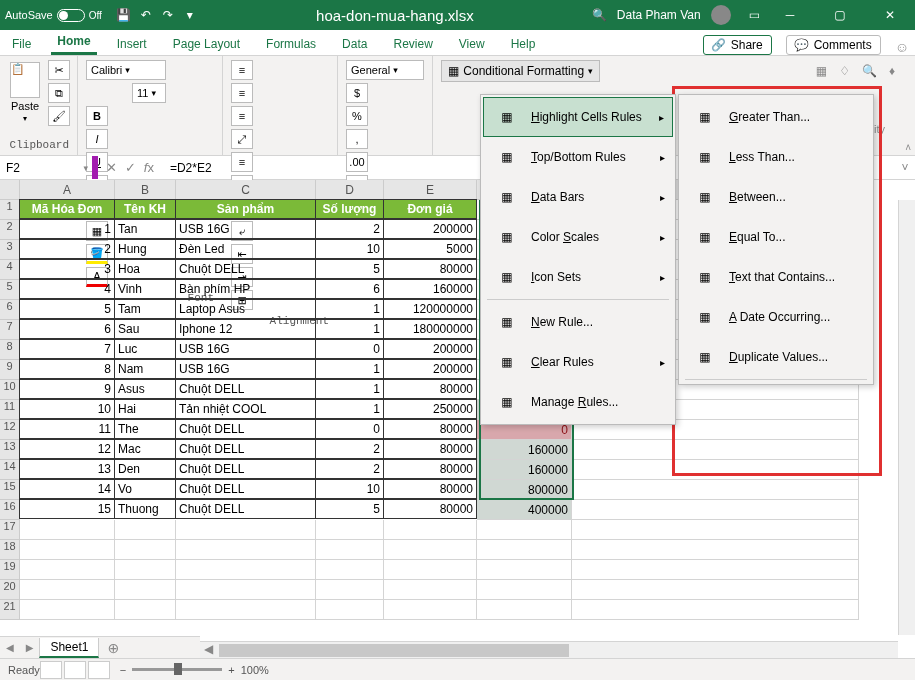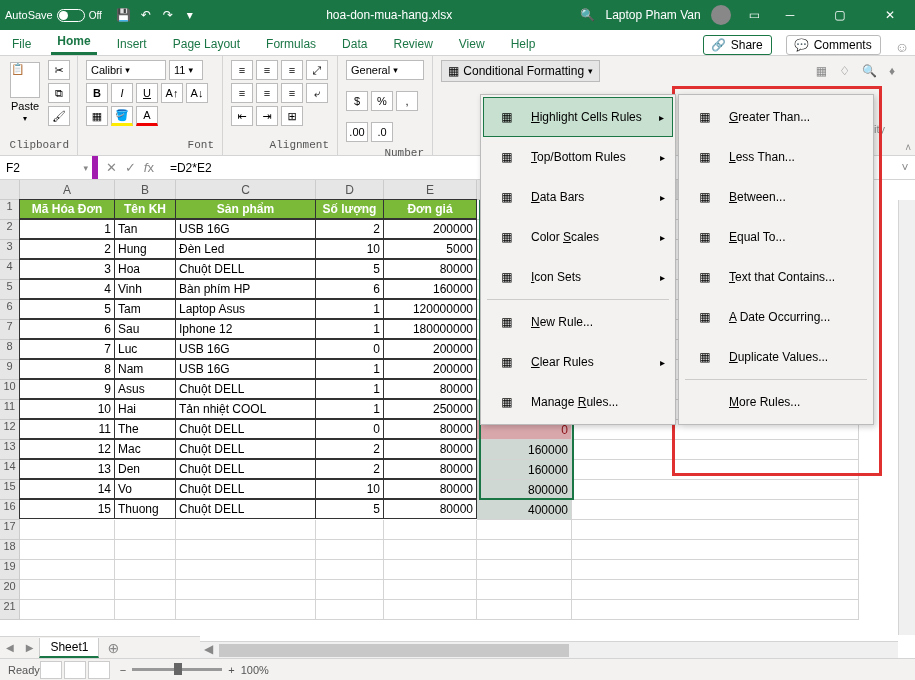--- a/index.html
+++ b/index.html
@@ -4,21 +4,21 @@
 <style>
 * { box-sizing: border-box; margin: 0; padding: 0; font-family: "Segoe UI", Arial, sans-serif; }
 body { width: 915px; height: 680px; background: #fff; overflow: hidden; position: relative; font-size: 12px; }
 
 
 .titlebar { height: 30px; background: #1b7646; color: #fff; display: flex; align-items: center; padding: 0 5px; }
 .titlebar .left { display: flex; align-items: center; gap: 8px; }
 .titlebar .autosave { font-size: 11px; display: flex; align-items: center; gap: 4px; }
 .titlebar .toggle { width: 28px; height: 13px; border: 1px solid #fff; border-radius: 7px; position: relative; }
 .titlebar .toggle::after { content: ''; position: absolute; width: 9px; height: 9px; background: #fff; border-radius: 50%; left: 1px; top: 1px; }
-.titlebar .filename { flex: 1; text-align: center; font-size: 12px; }
+.titlebar .filename { flex: 1; text-align: center; font-size: 15px; }
 .titlebar .right { display: flex; align-items: center; gap: 10px; }
 .titlebar .avatar { width: 20px; height: 20px; border-radius: 50%; background: #888; }
 .titlebar .winbtn { width: 40px; height: 30px; display: flex; align-items: center; justify-content: center; }
 .titlebar .qat-icon { width: 16px; height: 16px; display: inline-flex; align-items: center; justify-content: center; }
 .qat { display: flex; gap: 6px; margin-left: 6px; }
 
 
 .ribbontabs { height: 26px; background: #fff; border-bottom: 1px solid #d4d4d4; display: flex; align-items: end; padding: 0 6px; gap: 14px; }
 .ribbontabs .tab { padding: 4px 6px; font-size: 12px; color: #1b7646; cursor: pointer; }
 .ribbontabs .tab.active { border-bottom: 3px solid #1b7646; font-weight: 600; }
@@ -27,21 +27,21 @@
 .ribbontabs .comments { border: 1px solid #bbb; padding: 2px 8px; border-radius: 3px; font-size: 12px; display: flex; align-items: center; gap: 4px; }
 .ribbontabs .smile { font-size: 14px; color: #888; }
 
 
 .ribbon { height: 100px; background: #f3f2f1; border-bottom: 1px solid #d4d4d4; display: flex; position: relative; }
 .group { border-right: 1px solid #d4d4d4; padding: 4px 8px; display: flex; flex-direction: column; justify-content: space-between; position: relative; }
 .group-label { text-align: right; font-size: 11px; color: #555; margin-top: 5px; font-family: Liberation Mono, monospace; }
 .group-content { display: flex; gap: 6px; flex: 1; align-items: flex-start; }
 .big-btn { display: flex; flex-direction: column; align-items: center; padding: 2px; font-size: 11px; gap: 2px; }
 .small-controls { display: flex; flex-direction: column; gap: 3px; }
-.small-row { display: flex; gap: 3px; align-items: flex-end; }
+.small-row { display: flex; gap: 3px; align-items: flex-end; flex-direction: column; }
 .small-btn { width: 22px; height: 20px; border: 1px solid #bbb; background: #fff; display: flex; align-items: center; justify-content: center; font-size: 11px; }
 .combo { height: 20px; border: 1px solid #bbb; background: #fff; font-size: 11px; padding: 0 4px; display: flex; align-items: center; position: relative; }
 .combo::after { content: '▾'; margin-left: 3px; font-size: 9px; }
 
 
 .formulabar { height: 24px; border-bottom: 1px solid #d4d4d4; display: flex; align-items: center; background: #fff; }
 .namebox { width: 98px; border-right: 6px solid #a21caf; height: 100%; display: flex; align-items: center; padding: 0 6px; font-size: 12px; position: relative; }
 .namebox::after { content: '▾'; position: absolute; right: 4px; font-size: 9px; color: #888; }
 .fx-controls { display: flex; gap: 8px; padding: 0 8px; color: #888; }
 .fx-controls span { font-size: 13px; }
@@ -108,21 +108,21 @@
     <div class="qat">
       <span class="qat-icon">💾</span>
       <span class="qat-icon">↶</span>
       <span class="qat-icon">↷</span>
       <span class="qat-icon">▾</span>
     </div>
   </div>
   <div class="filename">hoa-don-mua-hang.xlsx</div>
   <div class="right">
     <span>🔍</span>
-    <span>Laptop Pham Van</span>
+    <span>Data Pham Van</span>
     <span class="avatar"></span>
     <span style="margin-left:8px">▭</span>
     <span class="winbtn">─</span>
     <span class="winbtn">▢</span>
     <span class="winbtn">✕</span>
   </div>
 </div>
 
 <div class="ribbontabs">
   <div class="tab">File</div>
@@ -199,21 +199,21 @@
       </div>
       <div class="small-row">
         <div class="small-btn">⇤</div>
         <div class="small-btn">⇥</div>
         <div class="small-btn">⊞</div>
       </div>
     </div>
     <div class="group-label">Alignment</div>
   </div>
   <div class="group" style="width:95px">
-    <div class="group-content" style="flex-direction:column;gap:11px">
+    <div class="group-content" style="flex-direction:column;gap:3px">
       <div class="combo" style="width:78px">General</div>
       <div class="small-row">
         <div class="small-btn">$</div>
         <div class="small-btn">%</div>
         <div class="small-btn">,</div>
       </div>
       <div class="small-row">
         <div class="small-btn">.00</div>
         <div class="small-btn">.0</div>
       </div>
@@ -523,19 +523,15 @@
   </div>
   <div class="menu-item">
     <span class="menu-icon">▦</span>
     <span><span class="u">A</span> Date Occurring...</span>
   </div>
   <div class="menu-item">
     <span class="menu-icon">▦</span>
     <span><span class="u">D</span>uplicate Values...</span>
   </div>
   <div class="menu-sep"></div>
-  <div class="menu-item">
-    <span class="menu-icon"></span>
-    <span><span class="u">M</span>ore Rules...</span>
-  </div>
 </div>
 
 <div class="red-highlight" style="left:672px;top:86px;width:210px;height:390px"></div>
 
 </body></html>

